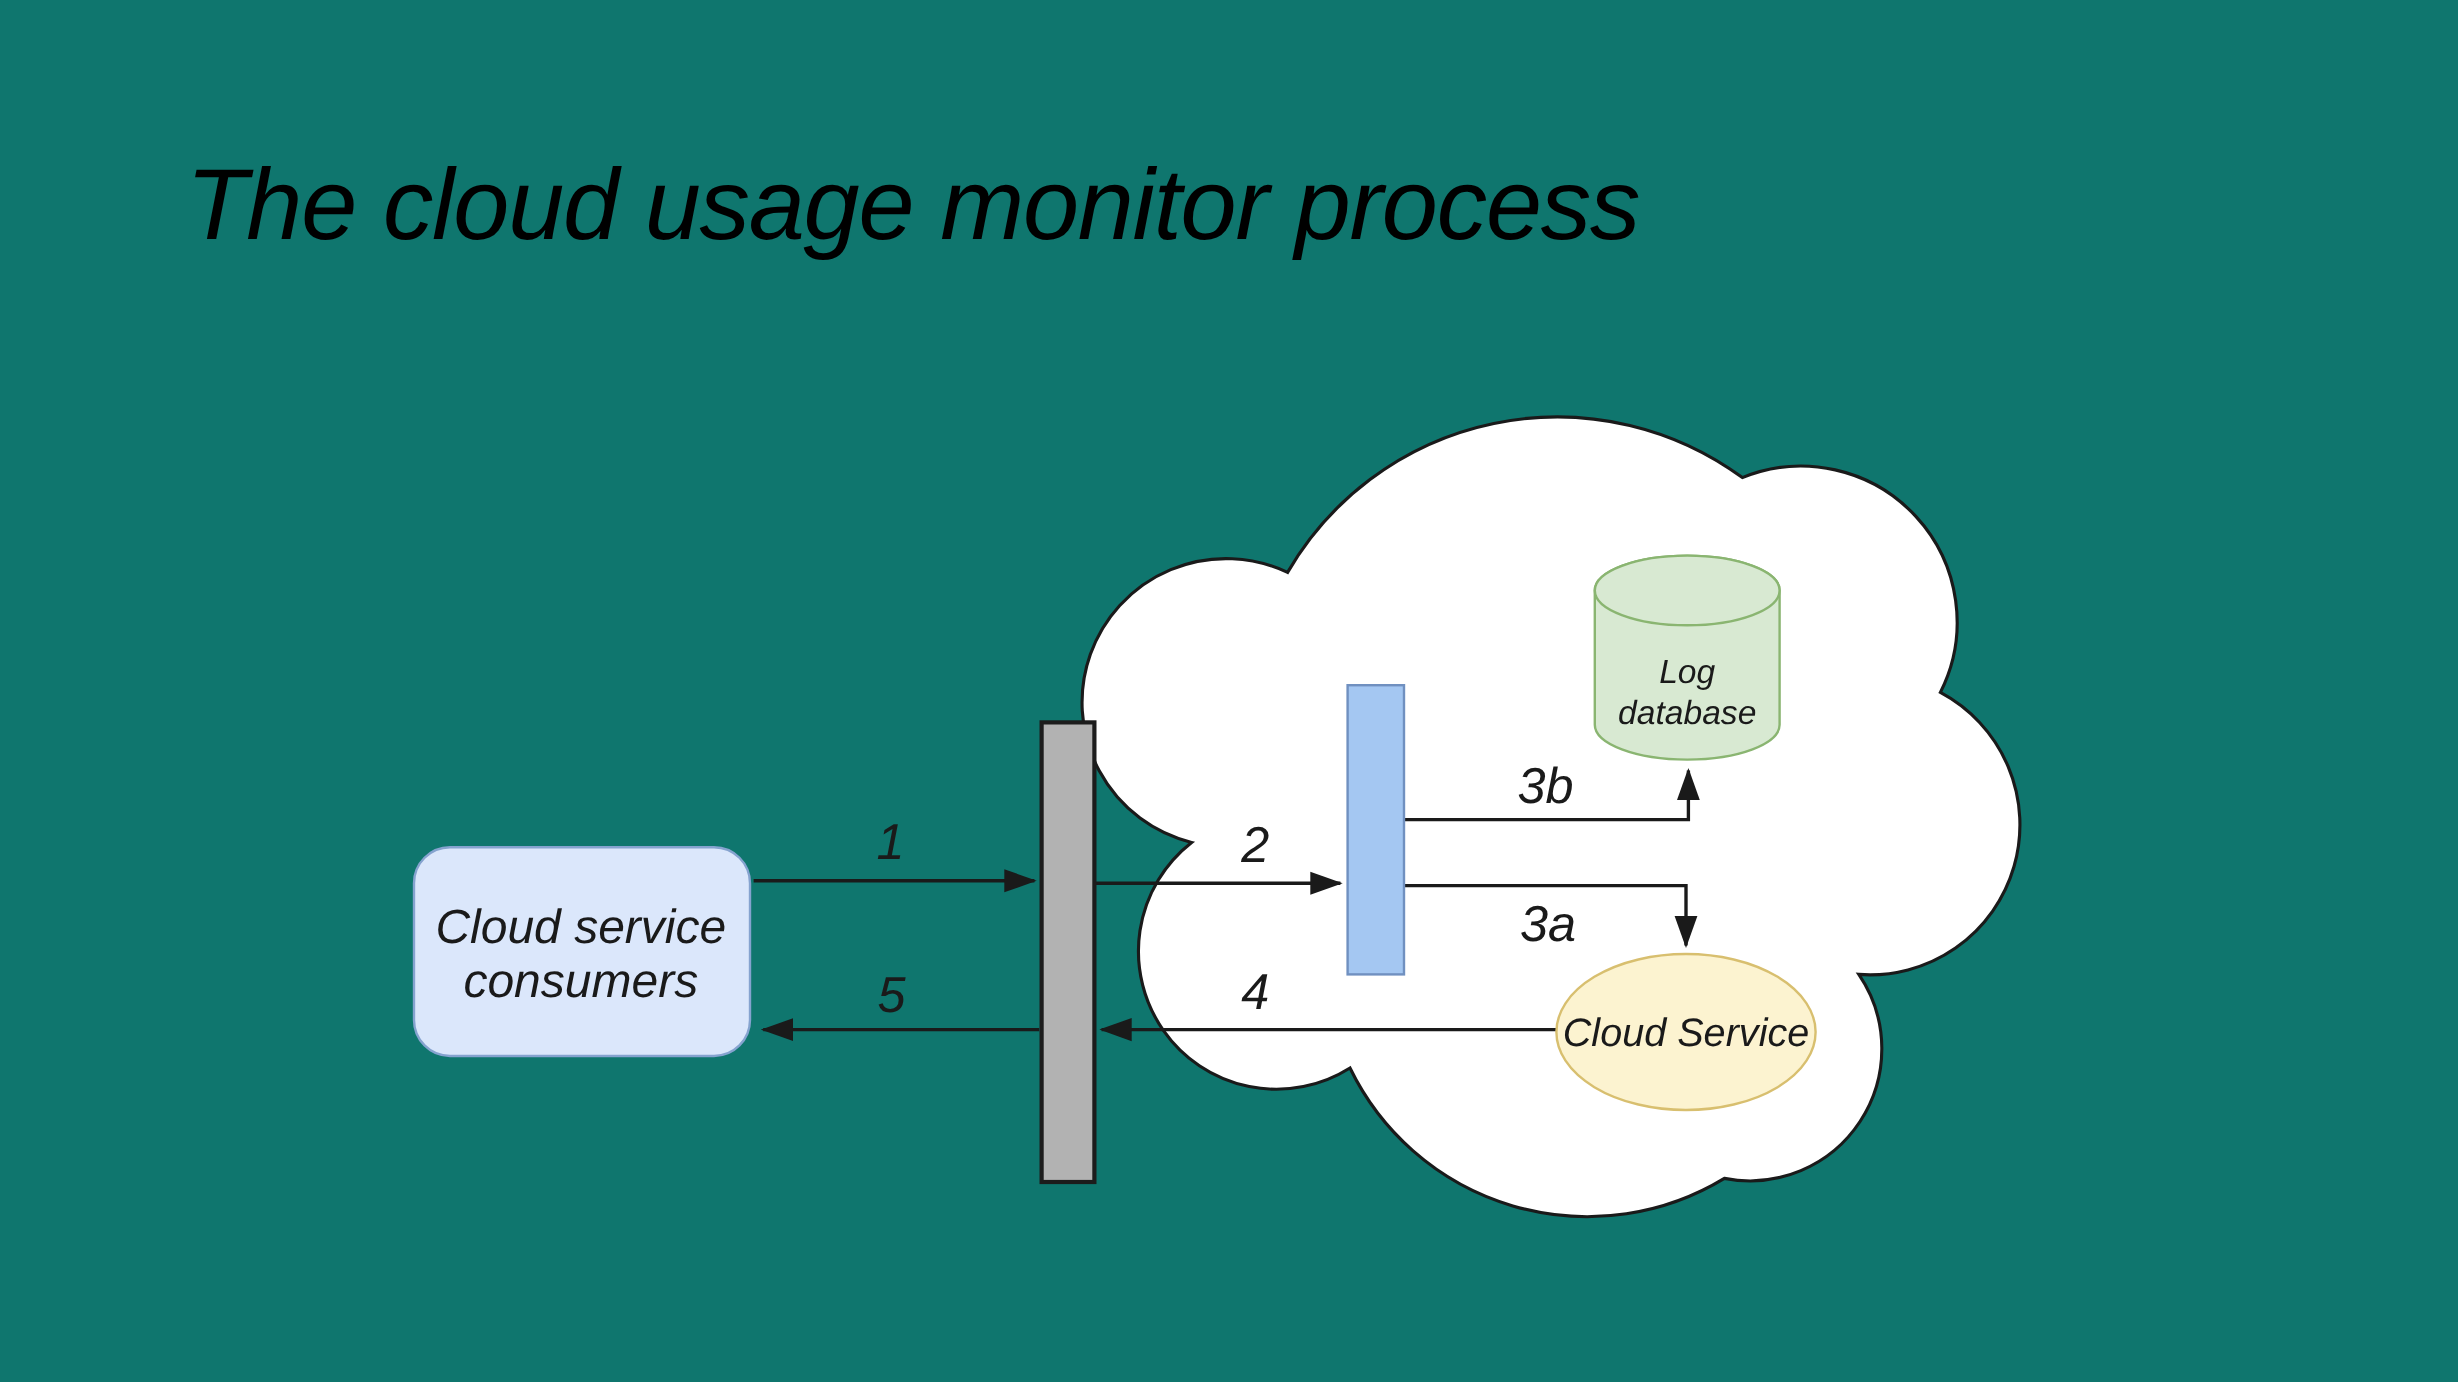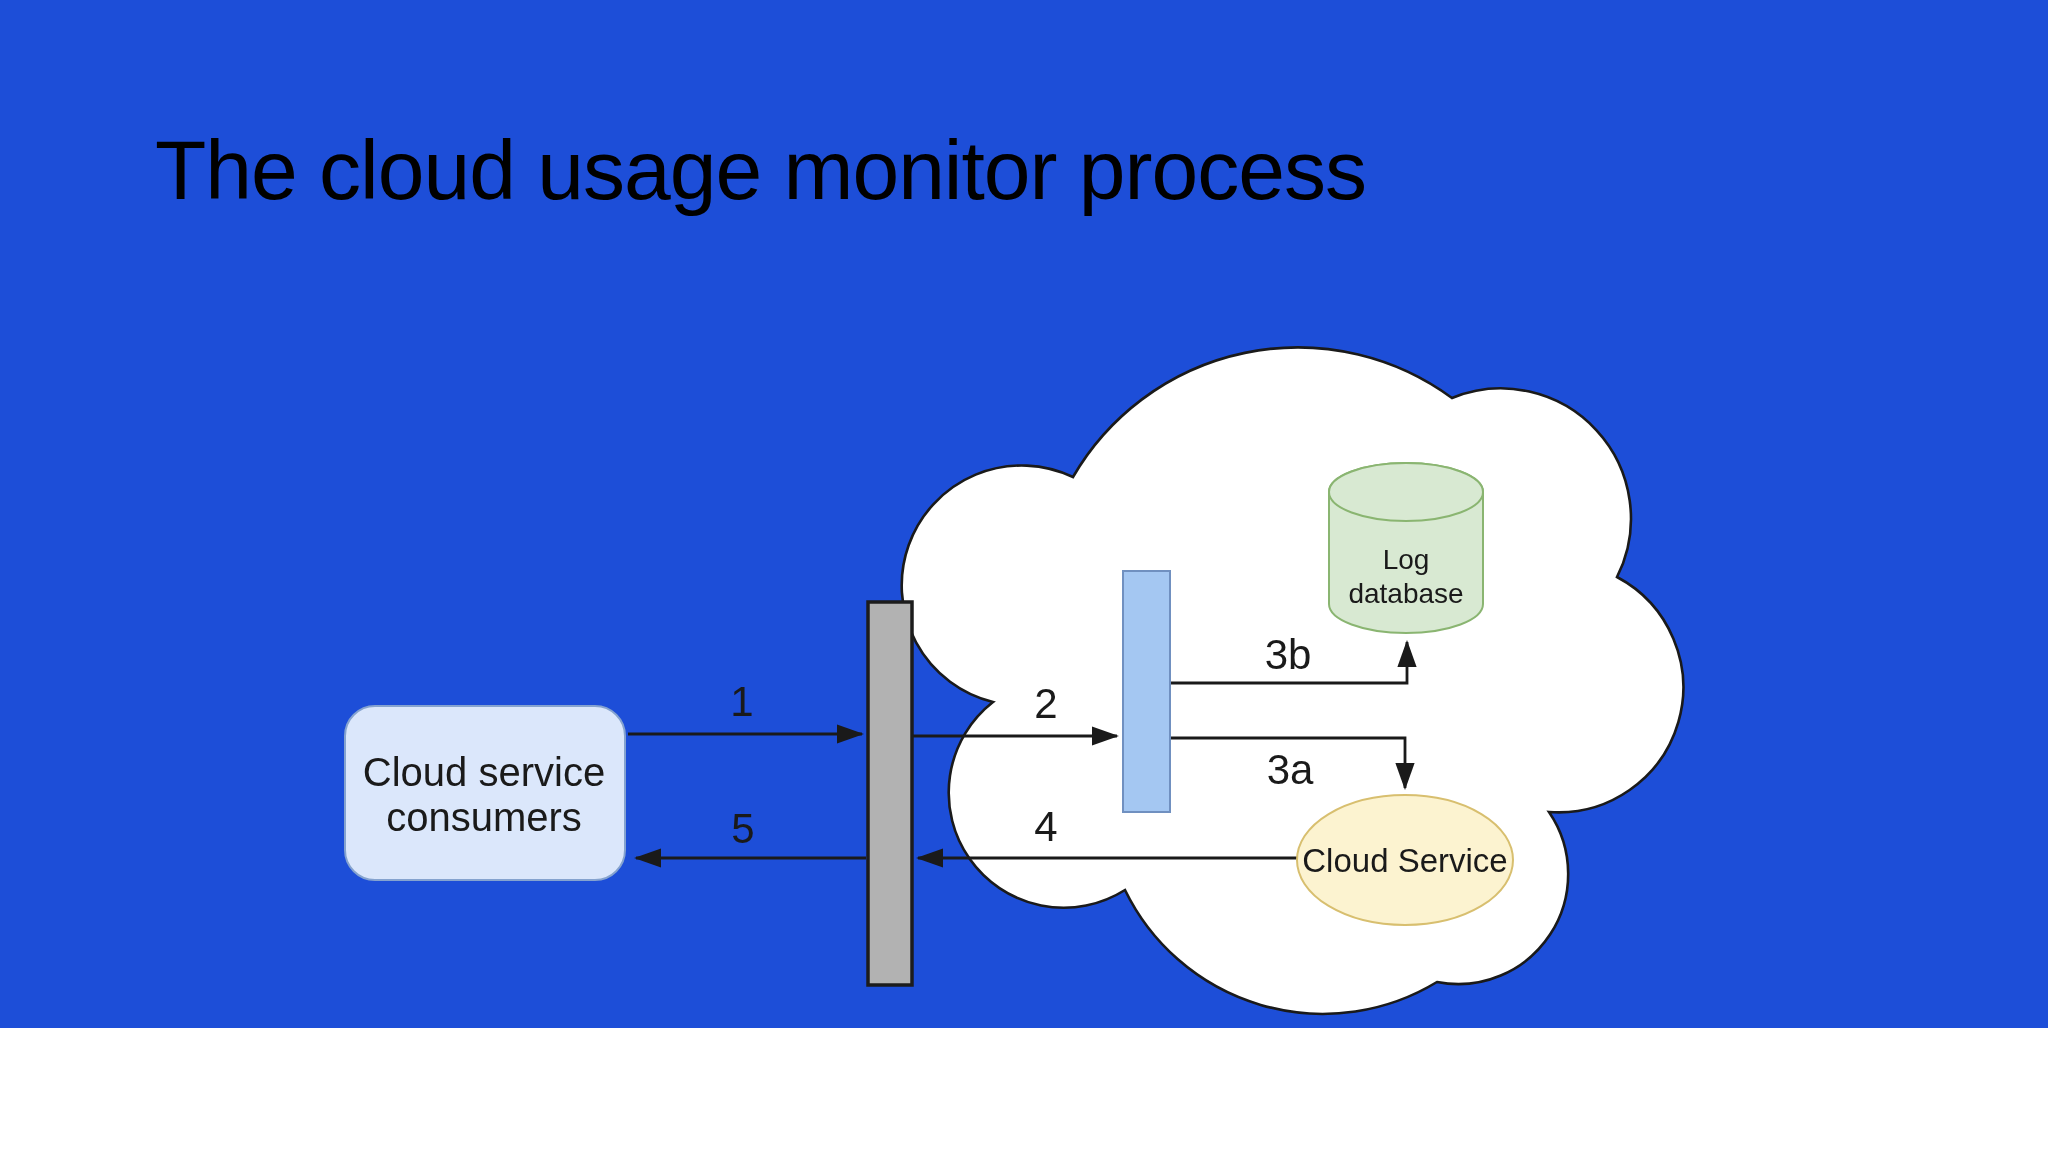--- a/index.html
+++ b/index.html
@@ -4,23 +4,24 @@
 <style>
   html, body {
     margin: 0;
     padding: 0;
     background: #ffffff;
     font-family: "Liberation Sans", sans-serif;
   }
   #slide {
     position: relative;
     width: 2048px;
-    height: 1028px;
-    background: #1d4ed8;
+    height: 1152px;
+    background: #0f766e;
     overflow: hidden;
+    font-style: italic;
   }
   #diagram-svg {
     position: absolute;
     left: 0;
     top: 0;
     width: 2048px;
     height: 1152px;
   }
   .title-text {
     font-family: "Liberation Sans", sans-serif;

